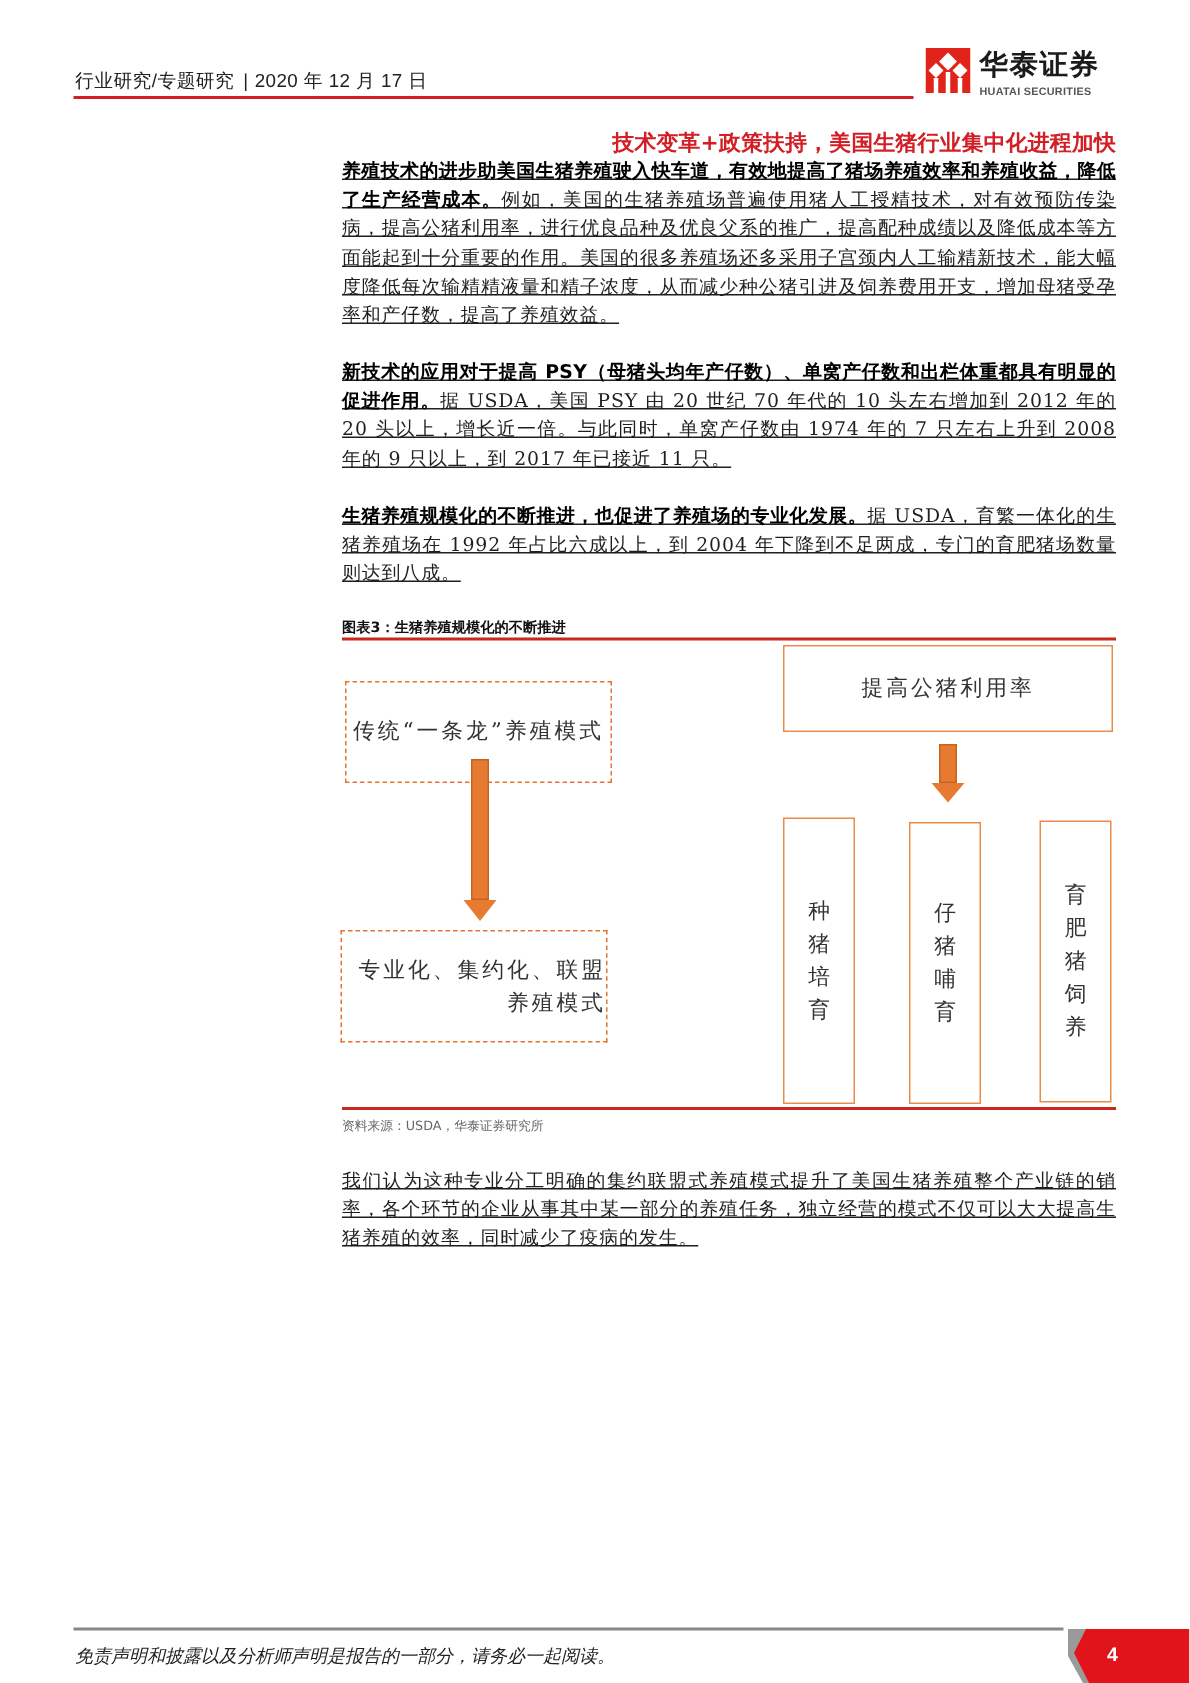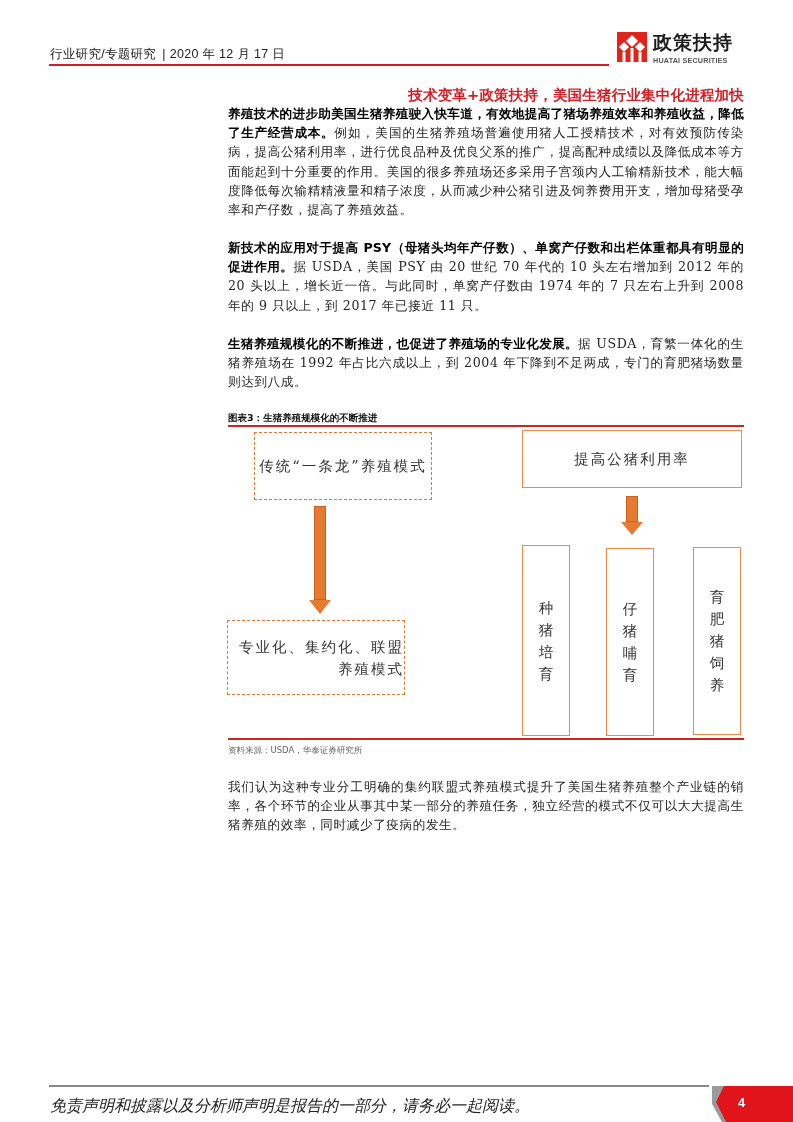--- a/index.html
+++ b/index.html
@@ -14,61 +14,61 @@
     .logo { position: absolute; left: 617px; top: 32px; width: 140px; height: 36px; }
     .logo-mark { position: absolute; left: 0; top: 0; width: 30px; height: 30px; }
     .logo-cn { position: absolute; left: 36px; top: -2px; font-family: "DejaVu Sans", sans-serif;
                font-weight: bold; font-size: 19px; color: #1b1b1b; letter-spacing: 1px; }
     .logo-en { position: absolute; left: 36px; top: 24px; font-family: "Liberation Sans", sans-serif;
                font-size: 7.2px; font-weight: bold; color: #555; letter-spacing: 0.2px; }
 
     .content { position: absolute; left: 228px; width: 516px; text-align: right; }
     .section-title { top: 86px; font-size: 14.5px; font-weight: bold; color: #d21f26;
                      font-family: "DejaVu Sans", sans-serif; letter-spacing: 0.2px; }
-    .para { font-size: 12.6px; line-height: 19.2px; text-align: justify; color: #1f1f1f; letter-spacing: 0.6px; }
+    .para { font-size: 12.6px; line-height: 19.2px; text-align: justify; color: #1f1f1f; letter-spacing: 0.6px; text-decoration: underline; }
     .para b { font-family: "DejaVu Sans", sans-serif; font-weight: bold; color: #000; letter-spacing: 0.2px; }
     .p1 { top: 104px; }
     .p2 { top: 238px; }
     .p3 { top: 334px; }
     .p4 { top: 777px; }
 
     .fig-title { position: absolute; left: 228px; top: 412px; font-size: 9.5px; font-weight: bold;
                  font-family: "DejaVu Sans", sans-serif; color: #111; }
     .fig-title .num { }
     .fig-rule-top { position: absolute; left: 228px; top: 425px; width: 516px; height: 1.5px; background: #c8281e; }
     .fig-rule-bottom { position: absolute; left: 228px; top: 738px; width: 516px; height: 1.5px; background: #c8281e; }
     .fig-source { position: absolute; left: 228px; top: 745px; font-size: 8.5px; color: #666;
                   font-family: "DejaVu Sans", sans-serif; }
 
     .box { position: absolute; box-sizing: border-box; display: flex; align-items: center; justify-content: center;
            text-align: center; color: #333; font-size: 14.5px; line-height: 22px; letter-spacing: 2px; }
     .box.dashed { border: 1.5px dashed #e2762f; }
     .box.solid { border: 1.5px solid #ec8a4a; }
-    .box-trad { left: 230px; top: 432px; width: 178px; height: 68px; margin-left: 24px; }
+    .box-trad { left: 230px; top: 454px; width: 178px; height: 68px; }
     .box-yf { left: 522px; top: 430px; width: 220px; height: 58px; }
     .box-pro { left: 227px; top: 620px; width: 178px; height: 75px; text-align: right; }
     .vbox { flex-direction: column; font-size: 14.5px; line-height: 22px; letter-spacing: 0; }
     .vbox span { display: block; }
     .vbox-1 { left: 522px; top: 545px; width: 48px; height: 191px; }
     .vbox-2 { left: 606px; top: 548px; width: 48px; height: 188px; }
     .vbox-3 { left: 693px; top: 547px; width: 48px; height: 188px; }
 
     .arrow { position: absolute; }
     .arrow .shaft { position: absolute; background: #e57a30; border: 1px solid #c9621e; box-sizing: border-box; }
     .arrow .head { position: absolute; width: 0; height: 0; border-style: solid;
                    border-color: #e57a30 transparent transparent transparent; }
     .arrow-left { left: 309px; top: 506px; width: 24px; height: 110px; }
     .arrow-left .shaft { left: 5px; top: 0; width: 12px; height: 94px; }
     .arrow-left .head { left: 0; top: 94px; border-width: 14px 11px 0 11px; }
     .arrow-right { left: 621px; top: 496px; width: 24px; height: 44px; }
     .arrow-right .shaft { left: 5px; top: 0; width: 12px; height: 26px; }
     .arrow-right .head { left: 0; top: 26px; border-width: 13px 11px 0 11px; }
 
     .footer-rule { position: absolute; left: 49px; top: 1085px; width: 660px; height: 1.5px; background: #888; }
-    .footer-text { position: absolute; left: 50px; top: 1096px; font-size: 16px; font-style: italic; color: #222; }
+    .footer-text { position: absolute; left: 50px; top: 1096px; font-size: 12px; font-style: italic; color: #222; }
     .page-badge { position: absolute; left: 712px; top: 1086px; width: 81px; height: 36px; }
     .page-badge svg { position: absolute; left: 0; top: 0; }
     .page-num { position: absolute; left: 26px; top: 9px; font-family: "Liberation Sans", sans-serif;
                 font-size: 13px; color: #fff; font-weight: bold; }
   </style>
 </head>
 <body>
 
 <div class="header-left">
   <span>行业研究/专题研究</span><span class="sep">|</span><span>2020 年 12 月 17 日</span>
@@ -78,21 +78,21 @@
 <div class="logo">
   <svg class="logo-mark" viewBox="0 0 30 30" width="30" height="30">
     <rect x="0" y="0" width="30" height="30" fill="#e2231a"></rect>
     <polygon points="15,3 21,9 15,15 9,9" fill="#fff"></polygon>
     <polygon points="7,10 12,15 7,20 2,15" fill="#fff"></polygon>
     <polygon points="23,10 28,15 23,20 18,15" fill="#fff"></polygon>
     <rect x="13.5" y="16" width="3" height="14" fill="#fff"></rect>
     <rect x="5.5" y="20" width="3" height="10" fill="#fff"></rect>
     <rect x="21.5" y="20" width="3" height="10" fill="#fff"></rect>
   </svg>
-  <div class="logo-cn">政策扶持</div>
+  <div class="logo-cn">华泰证券</div>
   <div class="logo-en">HUATAI SECURITIES</div>
 </div>
 
 <div class="content section-title">技术变革+政策扶持，美国生猪行业集中化进程加快</div>
 
 <div class="content para p1">
   <b>养殖技术的进步助美国生猪养殖驶入快车道，有效地提高了猪场养殖效率和养殖收益，降低了生产经营成本。</b><span>例如，美国的生猪养殖场普遍使用猪人工授精技术，对有效预防传染病，提高公猪利用率，进行优良品种及优良父系的推广，提高配种成绩以及降低成本等方面能起到十分重要的作用。美国的很多养殖场还多采用子宫颈内人工输精新技术，能大幅度降低每次输精精液量和精子浓度，从而减少种公猪引进及饲养费用开支，增加母猪受孕率和产仔数，提高了养殖效益。</span>
 </div>
 <div class="content para p2">
   <b>新技术的应用对于提高 PSY（母猪头均年产仔数）、单窝产仔数和出栏体重都具有明显的促进作用。</b><span>据 USDA，美国 PSY 由 20 世纪 70 年代的 10 头左右增加到 2012 年的 20 头以上，增长近一倍。与此同时，单窝产仔数由 1974 年的 7 只左右上升到 2008 年的 9 只以上，到 2017 年已接近 11 只。</span>

